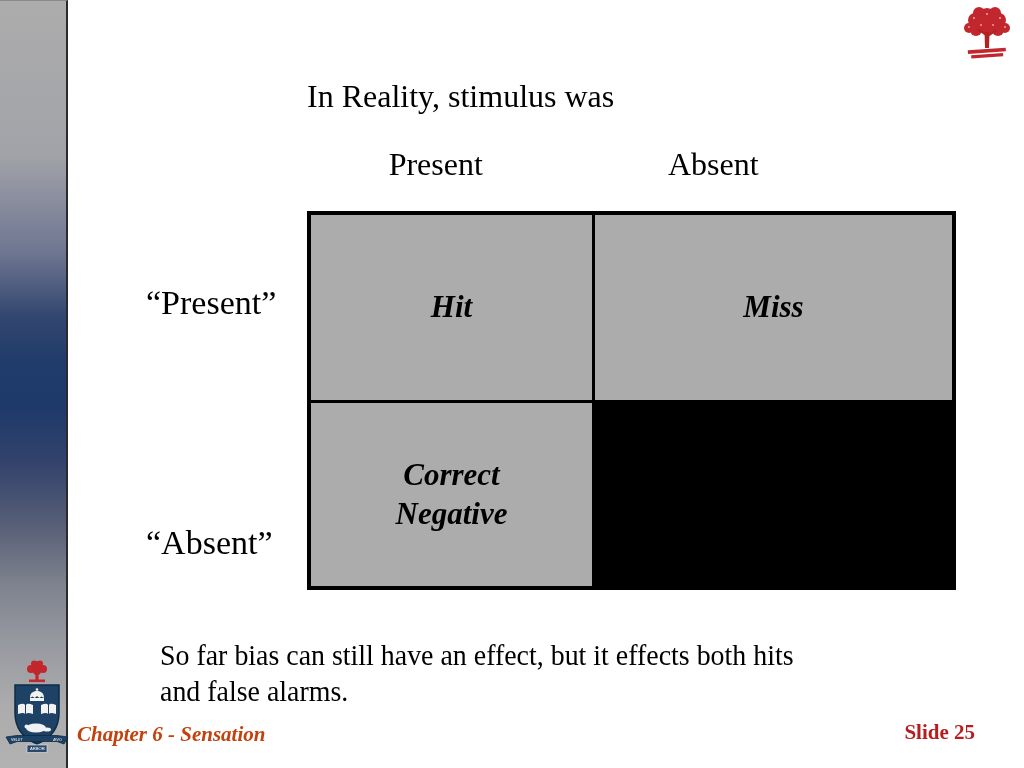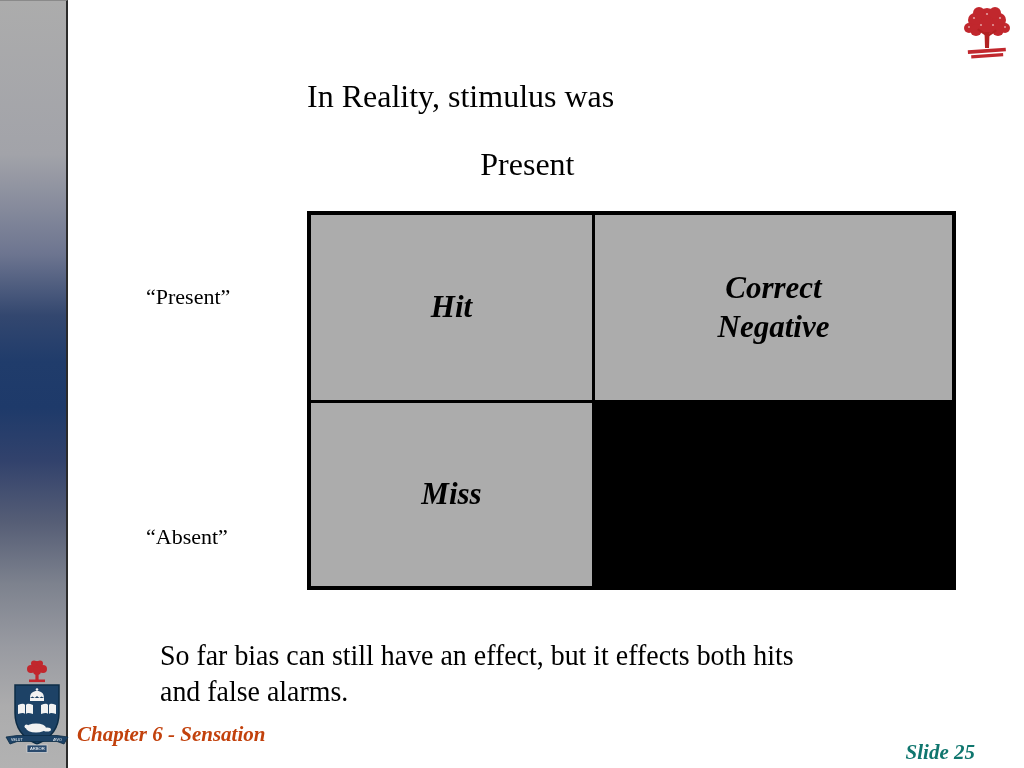--- a/index.html
+++ b/index.html
@@ -59,21 +59,21 @@
   }
 
   .col-headers {
     position: absolute;
     left: 297px; top: 146px;
     width: 555px;
     display: flex;
   }
   .col-header {
     width: 50%;
-    text-align: right;
+    text-align: center;
     font-size: 32px;
   }
 
   .matrix {
     position: absolute;
     left: 307px; top: 211px;
     width: 649px; height: 379px;
     background: #000000;
     border: 4px solid #000000;
     display: grid;
@@ -90,21 +90,21 @@
     font-size: 31px;
     font-weight: bold;
     font-style: italic;
     line-height: 1.25;
     white-space: pre-line;
   }
 
   .row-label {
     position: absolute;
     left: 146px;
-    font-size: 22px;
+    font-size: 34px;
     text-align: center;
   }
   .row-label-present { top: 284px; }
   .row-label-absent  { top: 488px; margin-top: 36px; }
 
   .body-text {
     position: absolute;
     left: 160px; top: 637px;
     width: 860px;
     font-size: 30px;
@@ -120,23 +120,21 @@
     font-size: 21px;
     font-weight: bold;
     font-style: italic;
     color: #c2410c;
   }
   .footer-right {
     position: absolute;
     right: 49px; top: 720px;
     font-size: 21px;
     font-weight: bold;
-    font-style: italic;
-    color: #0f766e;
-    margin-top: 20px;
+    color: #b91c1c;
   }
 </style>
 </head>
 <body>
 
 <div class="slide">
 
   <div class="sidebar"></div>
 
   <svg class="crest" viewBox="0 0 64 97">
@@ -206,30 +204,31 @@
     <g transform="rotate(-4 27 48)" fill="#c1272d">
       <rect x="8" y="44" width="38" height="3.6"></rect>
       <rect x="11" y="49.2" width="32" height="3.2"></rect>
     </g>
   </svg>
 
   <div class="title">In Reality, stimulus was</div>
 
   <div class="col-headers">
     <div class="col-header">Present</div>
+    <div class="col-header">Absent</div>
   </div>
 
   <div class="row-label row-label-present">“Present”</div>
   <div class="row-label row-label-absent">“Absent”</div>
 
   <div class="matrix">
     <div class="cell">Hit</div>
+    <div class="cell">Miss</div>
     <div class="cell">Correct
 Negative</div>
-    <div class="cell">Miss</div>
   </div>
 
   <div class="body-text">So far bias can still have an effect, but it effects both hits
 and false alarms.</div>
 
   <div class="footer-left">Chapter 6 - Sensation</div>
   <div class="footer-right">Slide 25</div>
 
 </div>
 

